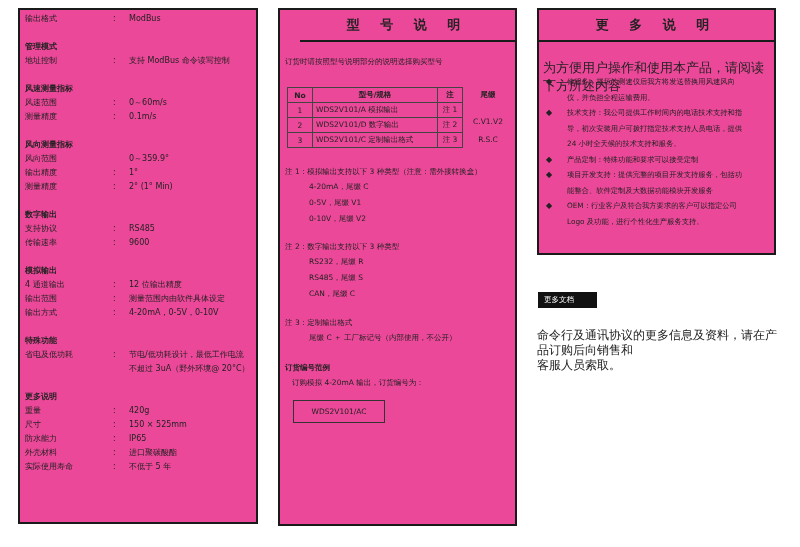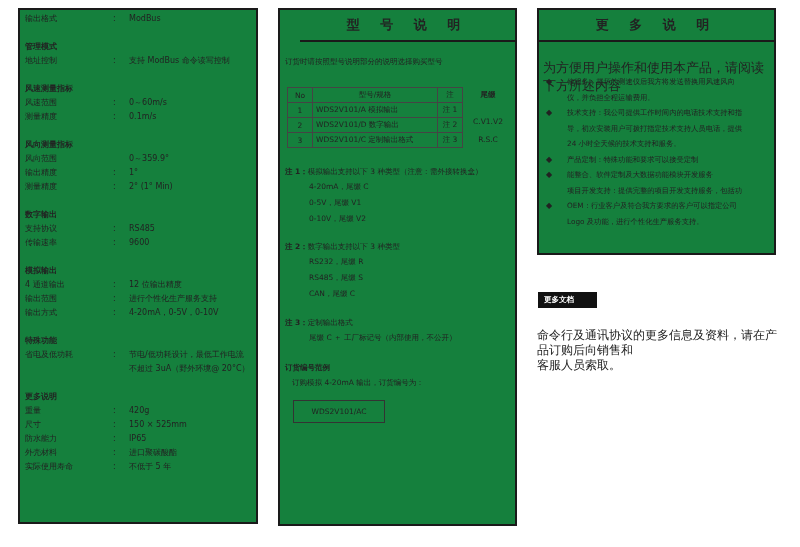--- a/index.html
+++ b/index.html
@@ -1,58 +1,58 @@
 <!DOCTYPE html>
 <html><head>
 <meta charset="utf-8">
 <style>
   * { box-sizing: border-box; margin: 0; padding: 0; }
   html, body { width: 800px; height: 547px; background: #ffffff; overflow: hidden; }
   body { position: relative; font-family: "DejaVu Sans", "Liberation Sans", sans-serif; color: #222; font-size: 8px; }
-  .panel { position: absolute; border: 2px solid #1a1a1a; background: #15803d; }
+  .panel { position: absolute; border: 2px solid #1a1a1a; background: #ec4899; }
   #left { left: 18px; top: 8px; width: 240px; height: 516px; }
   #mid { left: 278px; top: 8px; width: 239px; height: 518px; padding-left: 20px; }
   #right { left: 537px; top: 8px; width: 239px; height: 247px; }
 
   
   .spec { position: absolute; left: 5px; right: 4px; }
   .row { position: relative; height: 14px; line-height: 14px; white-space: nowrap; }
   .row .k { position: absolute; left: 0; }
   .row .c { position: absolute; left: 88px; }
   .row .v { position: absolute; left: 104px; }
   .sec { font-weight: bold; height: 14px; line-height: 14px; margin-top: 14px; }
 
   
   .phead { height: 32px; border-bottom: 2px solid #1a1a1a; text-align: center; line-height: 30px; font-weight: bold; font-size: 13px; letter-spacing: 8px; }
 
   
   .intro { position: absolute; left: 5px; top: 47px; font-size: 7.5px; }
   table.model { position: absolute; left: 7px; top: 77px; border-collapse: collapse; font-size: 7.5px; }
   table.model td, table.model th { border: 1px solid #444; height: 15px; padding: 0 3px; }
-  table.model th { font-weight: normal; text-align: center; }
+  table.model th { font-weight: bold; text-align: center; }
   .c-no { width: 25px; text-align: center; }
   .c-model { width: 125px; text-align: left; }
   .c-note { width: 25px; text-align: center; }
   .tail { position: absolute; left: 190px; top: 77px; width: 36px; text-align: center; font-size: 7.5px; }
   .tail div { height: 15px; line-height: 15px; }
   .tail .th { font-weight: bold; }
   .note-block { position: absolute; left: 5px; font-size: 7.5px; }
   .note-block .nh { line-height: 14px; }
-  .note-block .nh b { font-weight: bold; }
+  .note-block .nh b { font-weight: normal; }
   .note-block .item { line-height: 16px; padding-left: 24px; }
   .order-title { position: absolute; left: 5px; top: 353px; font-weight: bold; font-size: 7.5px; }
   .order-desc { position: absolute; left: 12px; top: 368px; font-size: 7.5px; }
   .order-box { position: absolute; left: 13px; top: 390px; width: 92px; height: 23px; border: 1px solid #333; text-align: center; line-height: 21px; font-size: 7.5px; }
 
   
   .rintro { position: absolute; left: 4px; top: 49px; font-size: 13px; }
   .bullets { position: absolute; left: 4px; top: 64px; right: 4px; font-size: 7.3px; }
   .bullet { position: relative; padding-left: 24px; line-height: 15.5px; }
   .bullet .dia { position: absolute; left: 3px; top: 0; font-size: 8px; }
-  .doc-tag { position: absolute; left: 538px; top: 292px; width: 59px; height: 16px; background: #111; color: #fff; font-weight: bold; font-size: 7.5px; line-height: 16px; padding-left: 6px; }
+  .doc-tag { position: absolute; left: 538px; top: 292px; width: 59px; height: 16px; background: #111; color: #fff; font-weight: normal; font-size: 7.5px; line-height: 16px; padding-left: 6px; }
   .doc-desc { position: absolute; left: 537px; top: 328px; width: 250px; font-size: 12px; line-height: 15px; }
 </style>
 </head>
 <body>
 
 <div id="left" class="panel">
   <div class="spec" style="top:2px;">
     <div class="row">
       <span class="k">输出格式</span>
       <span class="c">:</span>
@@ -109,21 +109,21 @@
 
     <div class="sec">模拟输出</div>
     <div class="row">
       <span class="k">4 通道输出</span>
       <span class="c">:</span>
       <span class="v">12 位输出精度</span>
     </div>
     <div class="row">
       <span class="k">输出范围</span>
       <span class="c">:</span>
-      <span class="v">进行个性化生产服务支持</span>
+      <span class="v">测量范围内由软件具体设定</span>
     </div>
     <div class="row">
       <span class="k">输出方式</span>
       <span class="c">:</span>
       <span class="v">4-20mA，0-5V，0-10V</span>
     </div>
 
     <div class="sec">特殊功能</div>
     <div class="row">
       <span class="k">省电及低功耗</span>
@@ -238,22 +238,22 @@
       <div>技术支持：我公司提供工作时间内的电话技术支持和指</div>
       <div>导，初次安装用户可拨打指定技术支持人员电话，提供</div>
       <div>24 小时全天候的技术支持和服务。</div>
     </div>
     <div class="bullet">
       <span class="dia">◆</span>
       <div>产品定制：特殊功能和要求可以接受定制</div>
     </div>
     <div class="bullet">
       <span class="dia">◆</span>
+      <div>项目开发支持：提供完整的项目开发支持服务，包括功</div>
       <div>能整合、软件定制及大数据功能模块开发服务</div>
-      <div>项目开发支持：提供完整的项目开发支持服务，包括功</div>
     </div>
     <div class="bullet">
       <span class="dia">◆</span>
       <div>OEM：行业客户及符合我方要求的客户可以指定公司</div>
       <div>Logo 及功能，进行个性化生产服务支持。</div>
     </div>
   </div>
 </div>
 
 <div class="doc-tag">更多文档</div>

